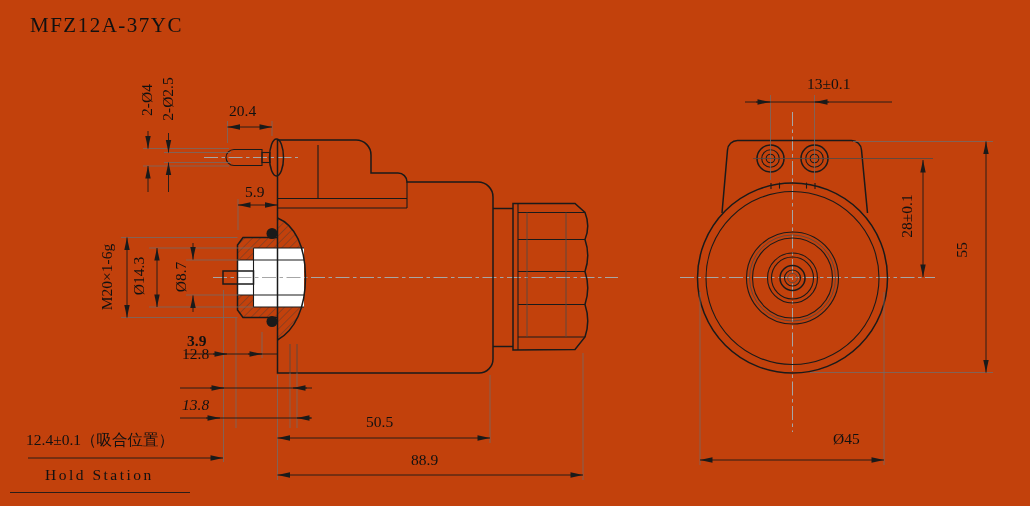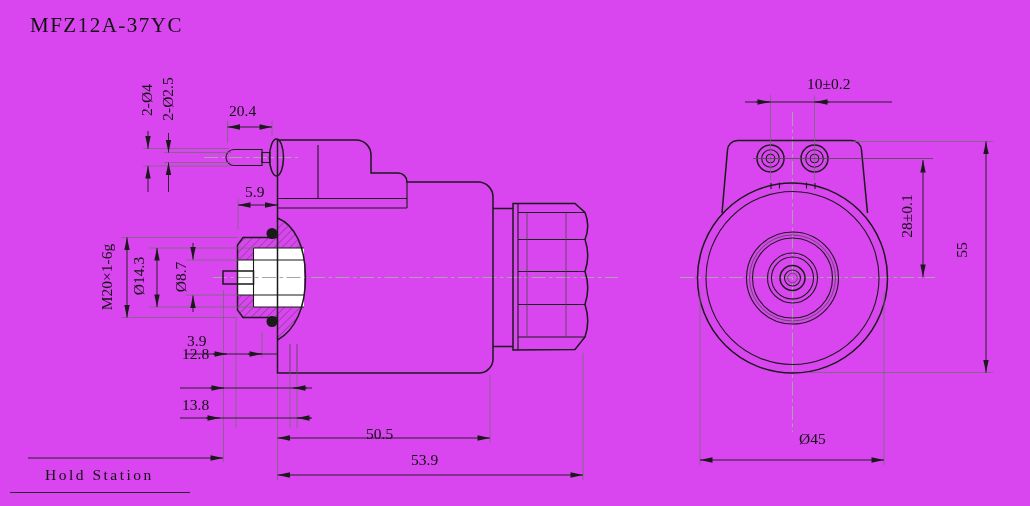--- a/index.html
+++ b/index.html
@@ -1,16 +1,16 @@
 <!DOCTYPE html>
 <html><head>
 <meta charset="utf-8">
 <style>
   html,body{margin:0;padding:0;background:#fff;}
-  #stage{position:relative;width:1030px;height:506px;background:#d946ef;overflow:hidden;
+  #stage{position:relative;width:1030px;height:506px;background:#c2410c;overflow:hidden;
          font-family:"Liberation Serif","DejaVu Serif",serif;}
   #draw{position:absolute;left:0;top:0;}
   .label{position:absolute;font-size:15.5px;color:#111;white-space:nowrap;line-height:1;}
   .rot{transform:translate(-50%,-50%) rotate(-90deg);}
   #title{position:absolute;left:30px;top:13px;font-size:21px;letter-spacing:1.5px;color:#111;}
   .sp{letter-spacing:2.5px;}
   
   .lw{stroke:#1a1a1a;stroke-width:1.5;fill:none;}
   .md{stroke:#1a1a1a;stroke-width:1.1;fill:none;}
   .tn{stroke:#4a4a4a;stroke-width:0.8;fill:none;}
@@ -198,25 +198,26 @@
 
   <div id="title">MFZ12A-37YC</div>
 
   <div class="label rot" style="left:147px;top:100px;">2-Ø4</div>
   <div class="label rot" style="left:168px;top:99px;">2-Ø2.5</div>
   <div class="label" style="left:229px;top:103px;">20.4</div>
   <div class="label" style="left:245px;top:184px;">5.9</div>
   <div class="label rot" style="left:107px;top:277px;">M20×1-6g</div>
   <div class="label rot" style="left:139px;top:276px;">Ø14.3</div>
   <div class="label rot" style="left:181px;top:277px;">Ø8.7</div>
-  <div class="label" style="left:187px;top:333px;">3.9</div>
+  <div class="label" style="left:187px;top:333px;font-weight:bold;">3.9</div>
   <div class="label" style="left:182px;top:346px;">12.8</div>
-  <div class="label" style="left:182px;top:397px;">13.8</div>
+  <div class="label" style="left:182px;top:397px;font-style:italic;">13.8</div>
+  <div class="label" style="left:26px;top:432px;">12.4±0.1（吸合位置）</div>
   <div class="label sp" style="left:45px;top:467px;">Hold Station</div>
-  <div class="label" style="left:366px;top:414px;margin-top:12px;">50.5</div>
-  <div class="label" style="left:411px;top:452px;">53.9</div>
-
-  <div class="label" style="left:807px;top:76px;">10±0.2</div>
+  <div class="label" style="left:366px;top:414px;">50.5</div>
+  <div class="label" style="left:411px;top:452px;">88.9</div>
+
+  <div class="label" style="left:807px;top:76px;">13±0.1</div>
   <div class="label rot" style="left:907px;top:216px;">28±0.1</div>
   <div class="label rot" style="left:962px;top:250px;">55</div>
-  <div class="label" style="left:799px;top:431px;font-family:Liberation Serif, serif;">Ø45</div>
+  <div class="label" style="left:833px;top:431px;font-family:Liberation Serif, serif;">Ø45</div>
 
 </div>
 
 </body></html>

